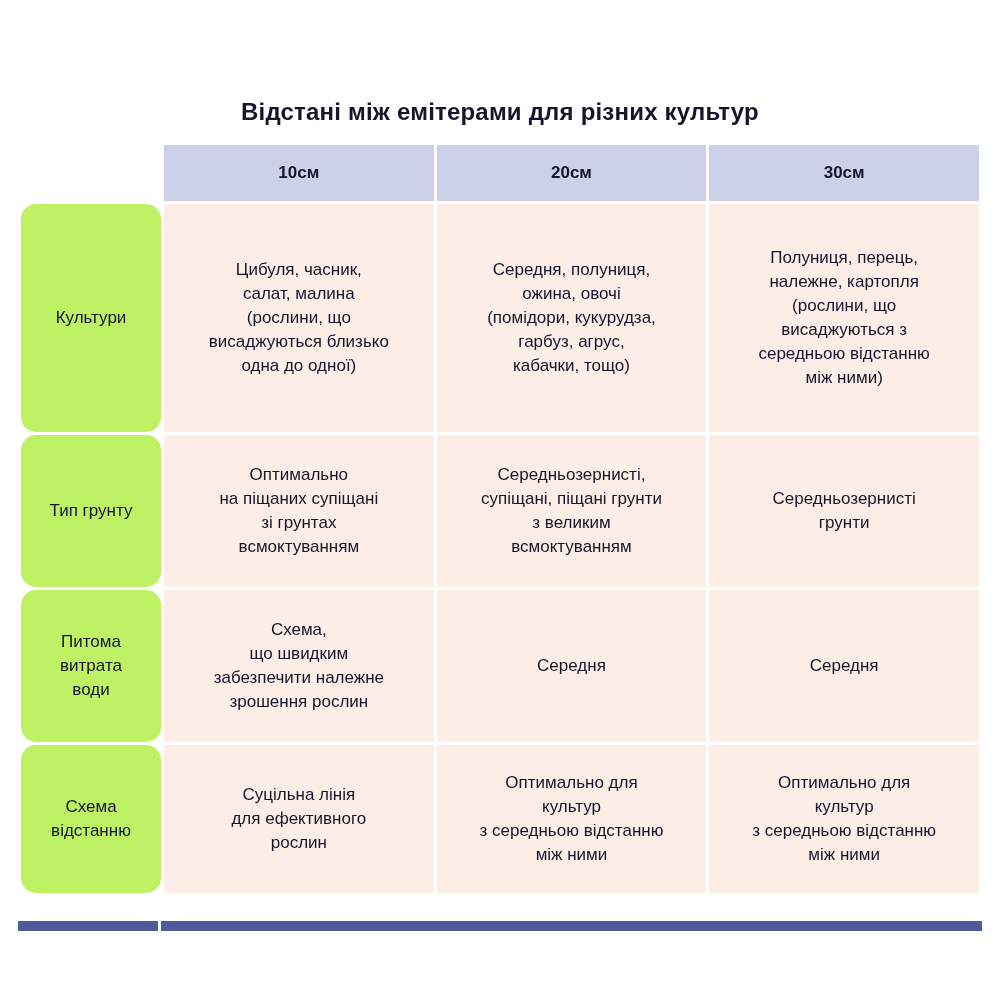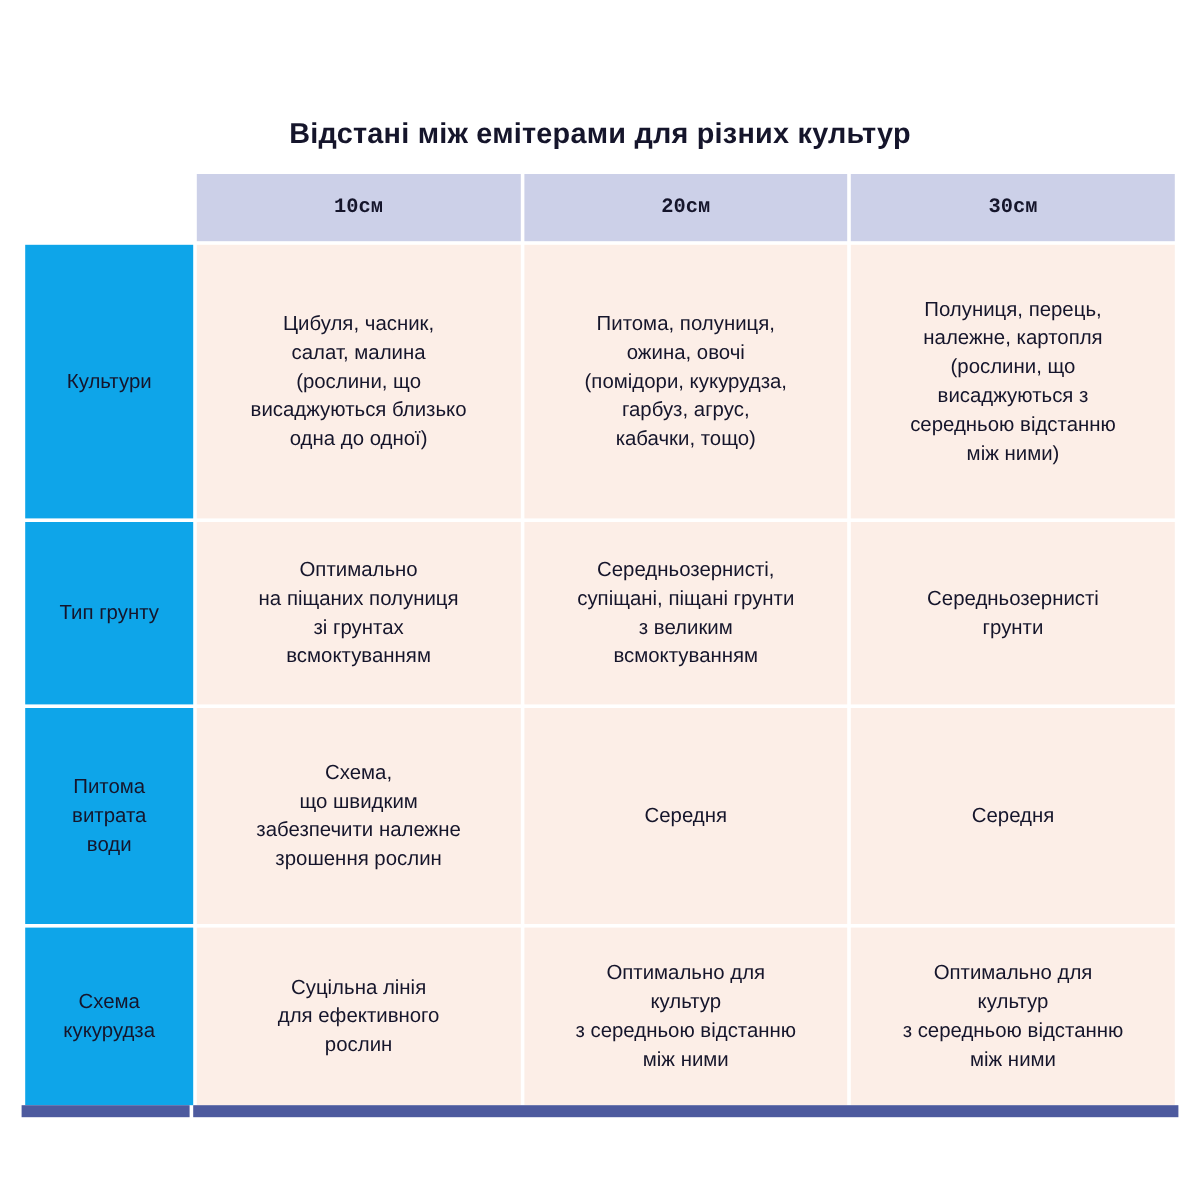--- a/index.html
+++ b/index.html
@@ -54,45 +54,45 @@
     background: transparent;
     width: 140px;
   }
 
   .col-head {
     background: #ccd0e8;
     height: 56px;
     font-size: 17px;
     font-weight: bold;
     color: #15152b;
-    font-family: Liberation Mono, monospace;
   }
 
   .row-head {
-    background: #0ea5e9;
+    background: #bef264;
     font-size: 17px;
     font-weight: normal;
     color: #15152b;
     text-align: center;
     padding: 6px 8px;
     line-height: 1.4;
+    border-radius: 15px;
   }
 
   .cell {
     background: #fceee7;
     font-size: 17px;
     line-height: 1.42;
     color: #15152b;
     padding: 10px 12px;
     text-align: center;
   }
 
   .r1 { height: 228px; }
   .r2 { height: 152px; }
-  .r3 { height: 180px; }
+  .r3 { height: 152px; }
   .r4 { height: 148px; }
 
   .footer-bar-left {
     position: absolute;
     left: 18px;
     top: 921px;
     width: 140px;
     height: 10px;
     background: #4d5a9e;
   }
@@ -127,40 +127,40 @@
       <tr class="r1">
         <td class="row-head">Культури</td>
         <td class="cell">
             <span class="nowrap-line">Цибуля, часник,</span>
             <span class="nowrap-line">салат, малина</span>
             <span class="nowrap-line">(рослини, що</span>
             <span class="nowrap-line">висаджуються близько</span>
             <span class="nowrap-line">одна до одної)</span>
           </td>
         <td class="cell">
-            <span class="nowrap-line">Питома, полуниця,</span>
+            <span class="nowrap-line">Середня, полуниця,</span>
             <span class="nowrap-line">ожина, овочі</span>
             <span class="nowrap-line">(помідори, кукурудза,</span>
             <span class="nowrap-line">гарбуз, агрус,</span>
             <span class="nowrap-line">кабачки, тощо)</span>
           </td>
         <td class="cell">
             <span class="nowrap-line">Полуниця, перець,</span>
             <span class="nowrap-line">належне, картопля</span>
             <span class="nowrap-line">(рослини, що</span>
             <span class="nowrap-line">висаджуються з</span>
             <span class="nowrap-line">середньою відстанню</span>
             <span class="nowrap-line">між ними)</span>
           </td>
       </tr>
       <tr class="r2">
         <td class="row-head">Тип грунту</td>
         <td class="cell">
             <span class="nowrap-line">Оптимально</span>
-            <span class="nowrap-line">на піщаних полуниця</span>
+            <span class="nowrap-line">на піщаних супіщані</span>
             <span class="nowrap-line">зі грунтах</span>
             <span class="nowrap-line">всмоктуванням</span>
           </td>
         <td class="cell">
             <span class="nowrap-line">Середньозернисті,</span>
             <span class="nowrap-line">супіщані, піщані грунти</span>
             <span class="nowrap-line">з великим</span>
             <span class="nowrap-line">всмоктуванням</span>
           </td>
         <td class="cell">
@@ -179,21 +179,21 @@
             <span class="nowrap-line">що швидким</span>
             <span class="nowrap-line">забезпечити належне</span>
             <span class="nowrap-line">зрошення рослин</span>
           </td>
         <td class="cell">Середня</td>
         <td class="cell">Середня</td>
       </tr>
       <tr class="r4">
         <td class="row-head">
             <span class="nowrap-line">Схема</span>
-            <span class="nowrap-line">кукурудза</span>
+            <span class="nowrap-line">відстанню</span>
           </td>
         <td class="cell">
             <span class="nowrap-line">Суцільна лінія</span>
             <span class="nowrap-line">для ефективного</span>
             <span class="nowrap-line">рослин</span>
           </td>
         <td class="cell">
             <span class="nowrap-line">Оптимально для</span>
             <span class="nowrap-line">культур</span>
             <span class="nowrap-line">з середньою відстанню</span>

